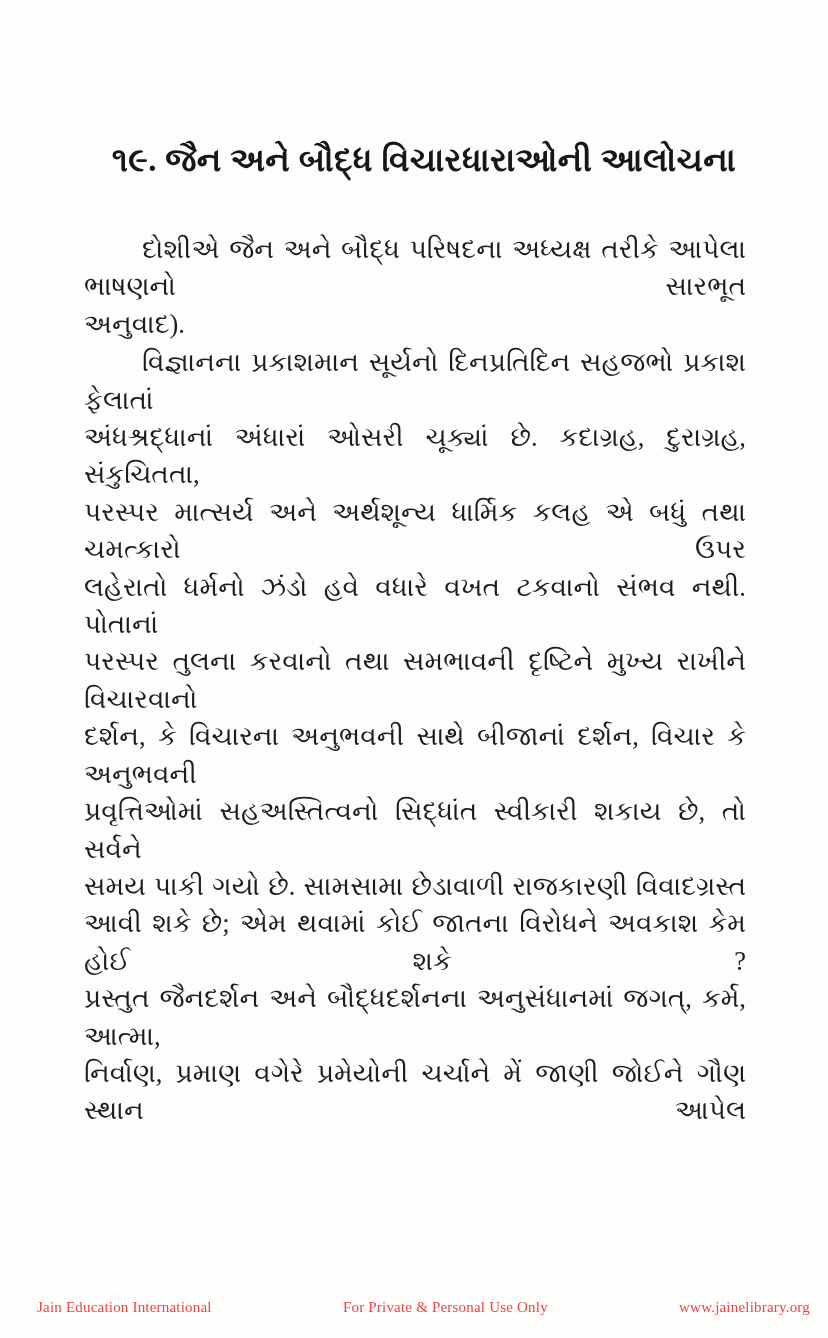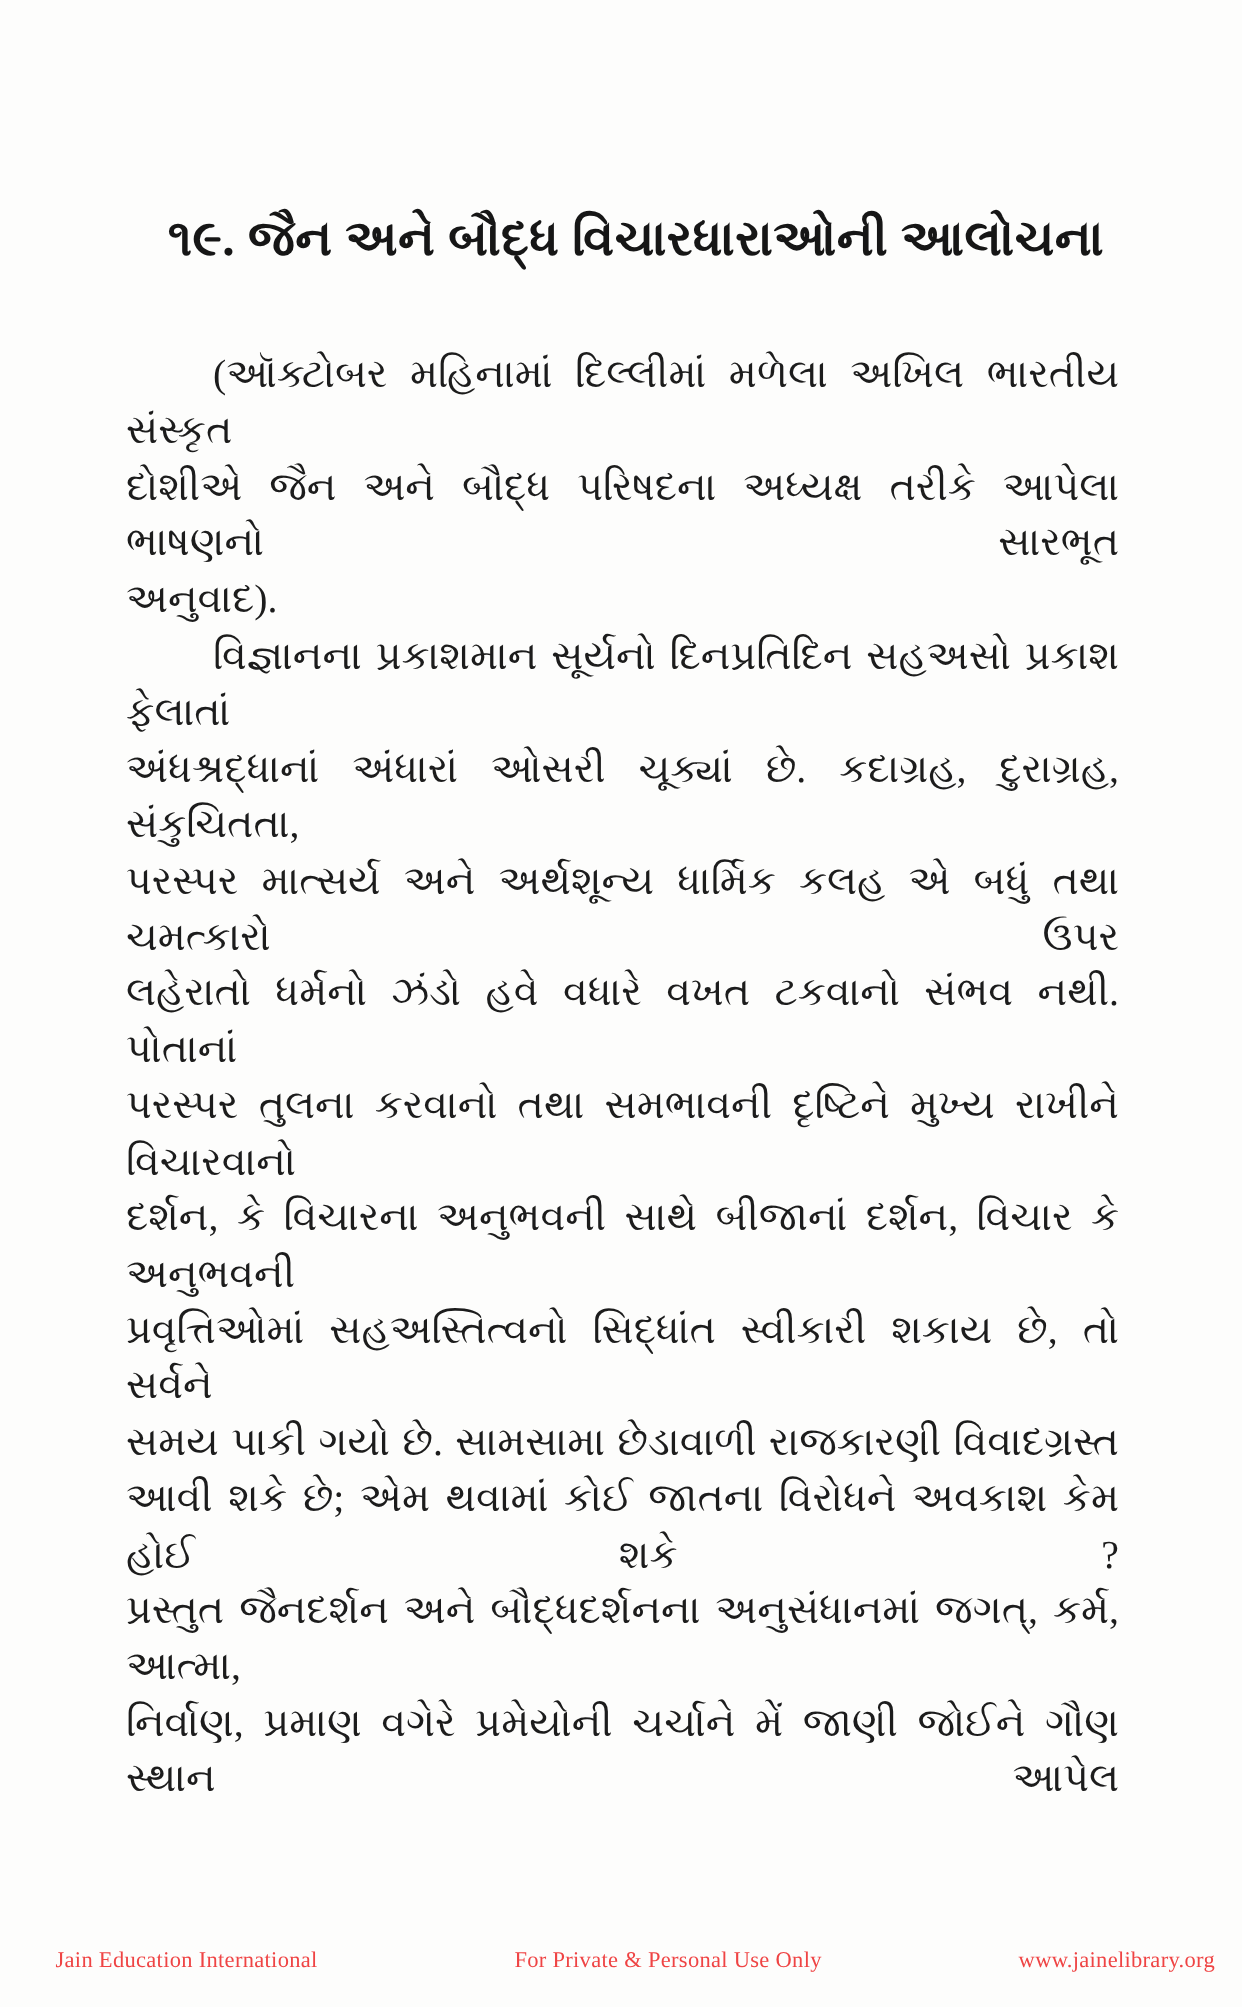--- a/index.html
+++ b/index.html
@@ -60,26 +60,25 @@
   .footer span { white-space: nowrap; }
 </style>
 </head>
 <body>
 
 <div class="page">
   <h1 class="title">૧૯. જૈન અને બૌદ્ધ વિચારધારાઓની આલોચના</h1>
 
   <div class="body-text" id="paragraphs">
       <div class="para">
-        <div class="line just">(ઑક્ટોબર મહિનામાં દિલ્લીમાં મળેલા અખિલ ભારતીય સંસ્કૃત</div>
         <div class="line just">દોશીએ જૈન અને બૌદ્ધ પરિષદના અધ્યક્ષ તરીકે આપેલા ભાષણનો સારભૂત</div>
         <div class="line">અનુવાદ).</div>
       </div>
       <div class="para">
-        <div class="line just">વિજ્ઞાનના પ્રકાશમાન સૂર્યનો દિનપ્રતિદિન સહઅસો પ્રકાશ ફેલાતાં</div>
+        <div class="line just">વિજ્ઞાનના પ્રકાશમાન સૂર્યનો દિનપ્રતિદિન સહજભો પ્રકાશ ફેલાતાં</div>
         <div class="line just">અંધશ્રદ્ધાનાં અંધારાં ઓસરી ચૂક્યાં છે. કદાગ્રહ, દુરાગ્રહ, સંકુચિતતા,</div>
         <div class="line just">પરસ્પર માત્સર્ય અને અર્થશૂન્ય ધાર્મિક કલહ એ બધું તથા ચમત્કારો ઉપર</div>
         <div class="line just">લહેરાતો ધર્મનો ઝંડો હવે વધારે વખત ટકવાનો સંભવ નથી. પોતાનાં</div>
         <div class="line just">પરસ્પર તુલના કરવાનો તથા સમભાવની દૃષ્ટિને મુખ્ય રાખીને વિચારવાનો</div>
         <div class="line just">દર્શન, કે વિચારના અનુભવની સાથે બીજાનાં દર્શન, વિચાર કે અનુભવની</div>
         <div class="line just">પ્રવૃત્તિઓમાં સહઅસ્તિત્વનો સિદ્ધાંત સ્વીકારી શકાય છે, તો સર્વને</div>
         <div class="line just">સમય પાકી ગયો છે. સામસામા છેડાવાળી રાજકારણી વિવાદગ્રસ્ત</div>
         <div class="line just">આવી શકે છે; એમ થવામાં કોઈ જાતના વિરોધને અવકાશ કેમ હોઈ શકે ?</div>
         <div class="line just">પ્રસ્તુત જૈનદર્શન અને બૌદ્ધદર્શનના અનુસંધાનમાં જગત્, કર્મ, આત્મા,</div>
         <div class="line just">નિર્વાણ, પ્રમાણ વગેરે પ્રમેયોની ચર્ચાને મેં જાણી જોઈને ગૌણ સ્થાન આપેલ</div>

